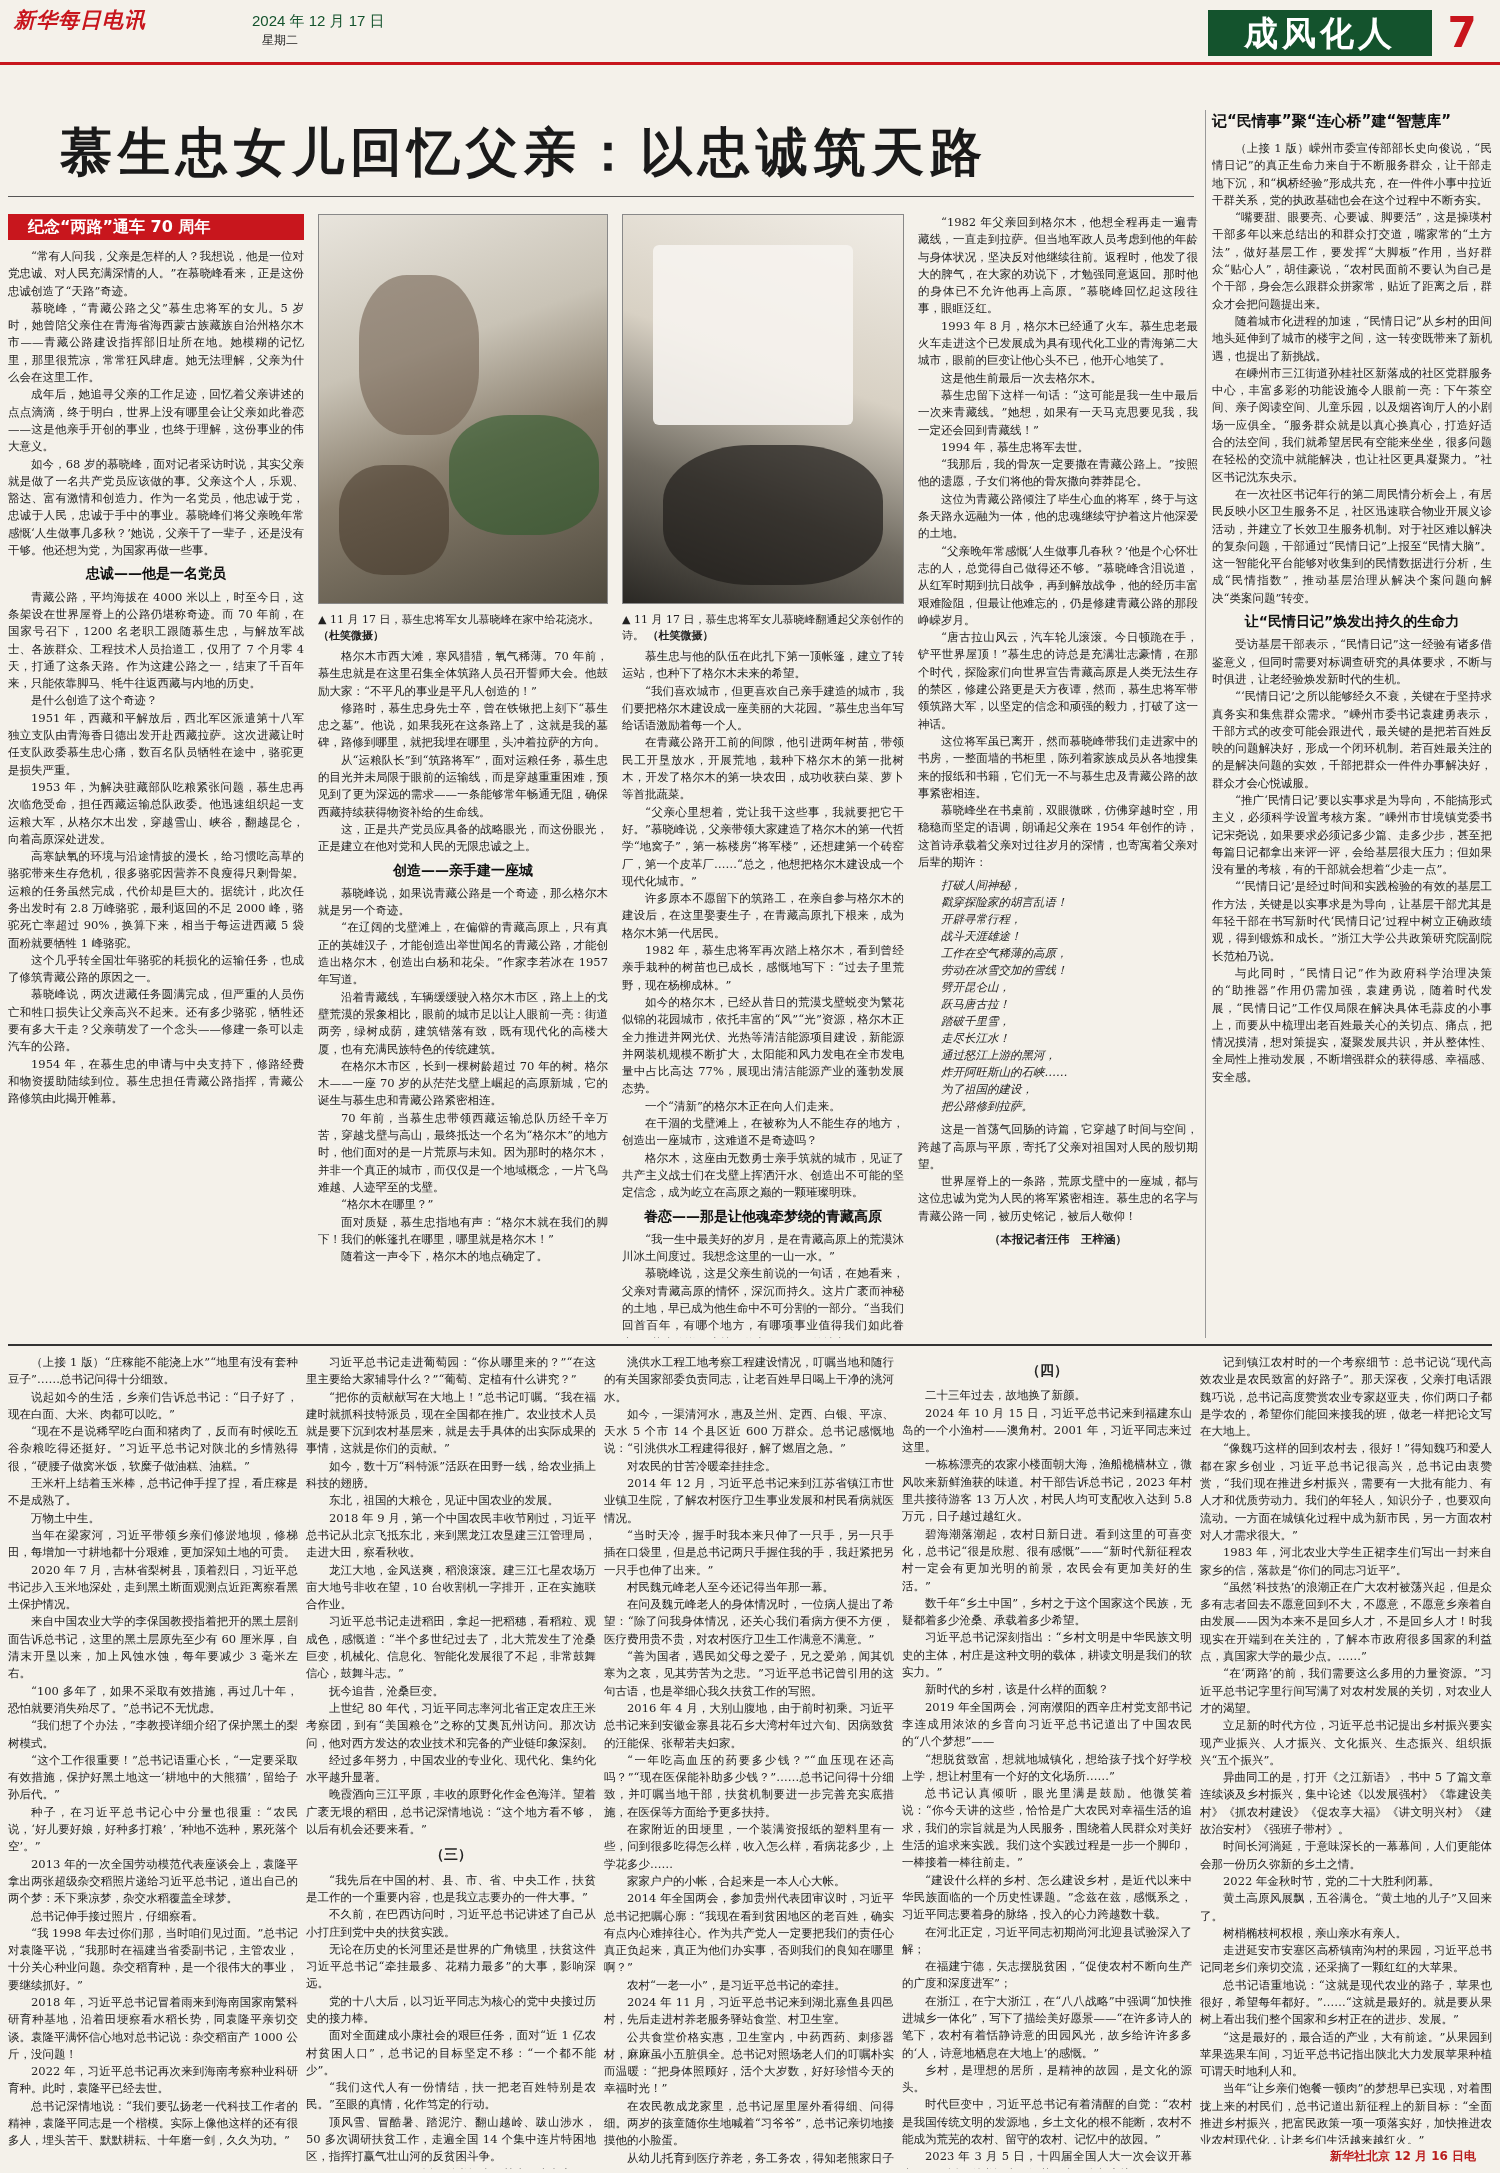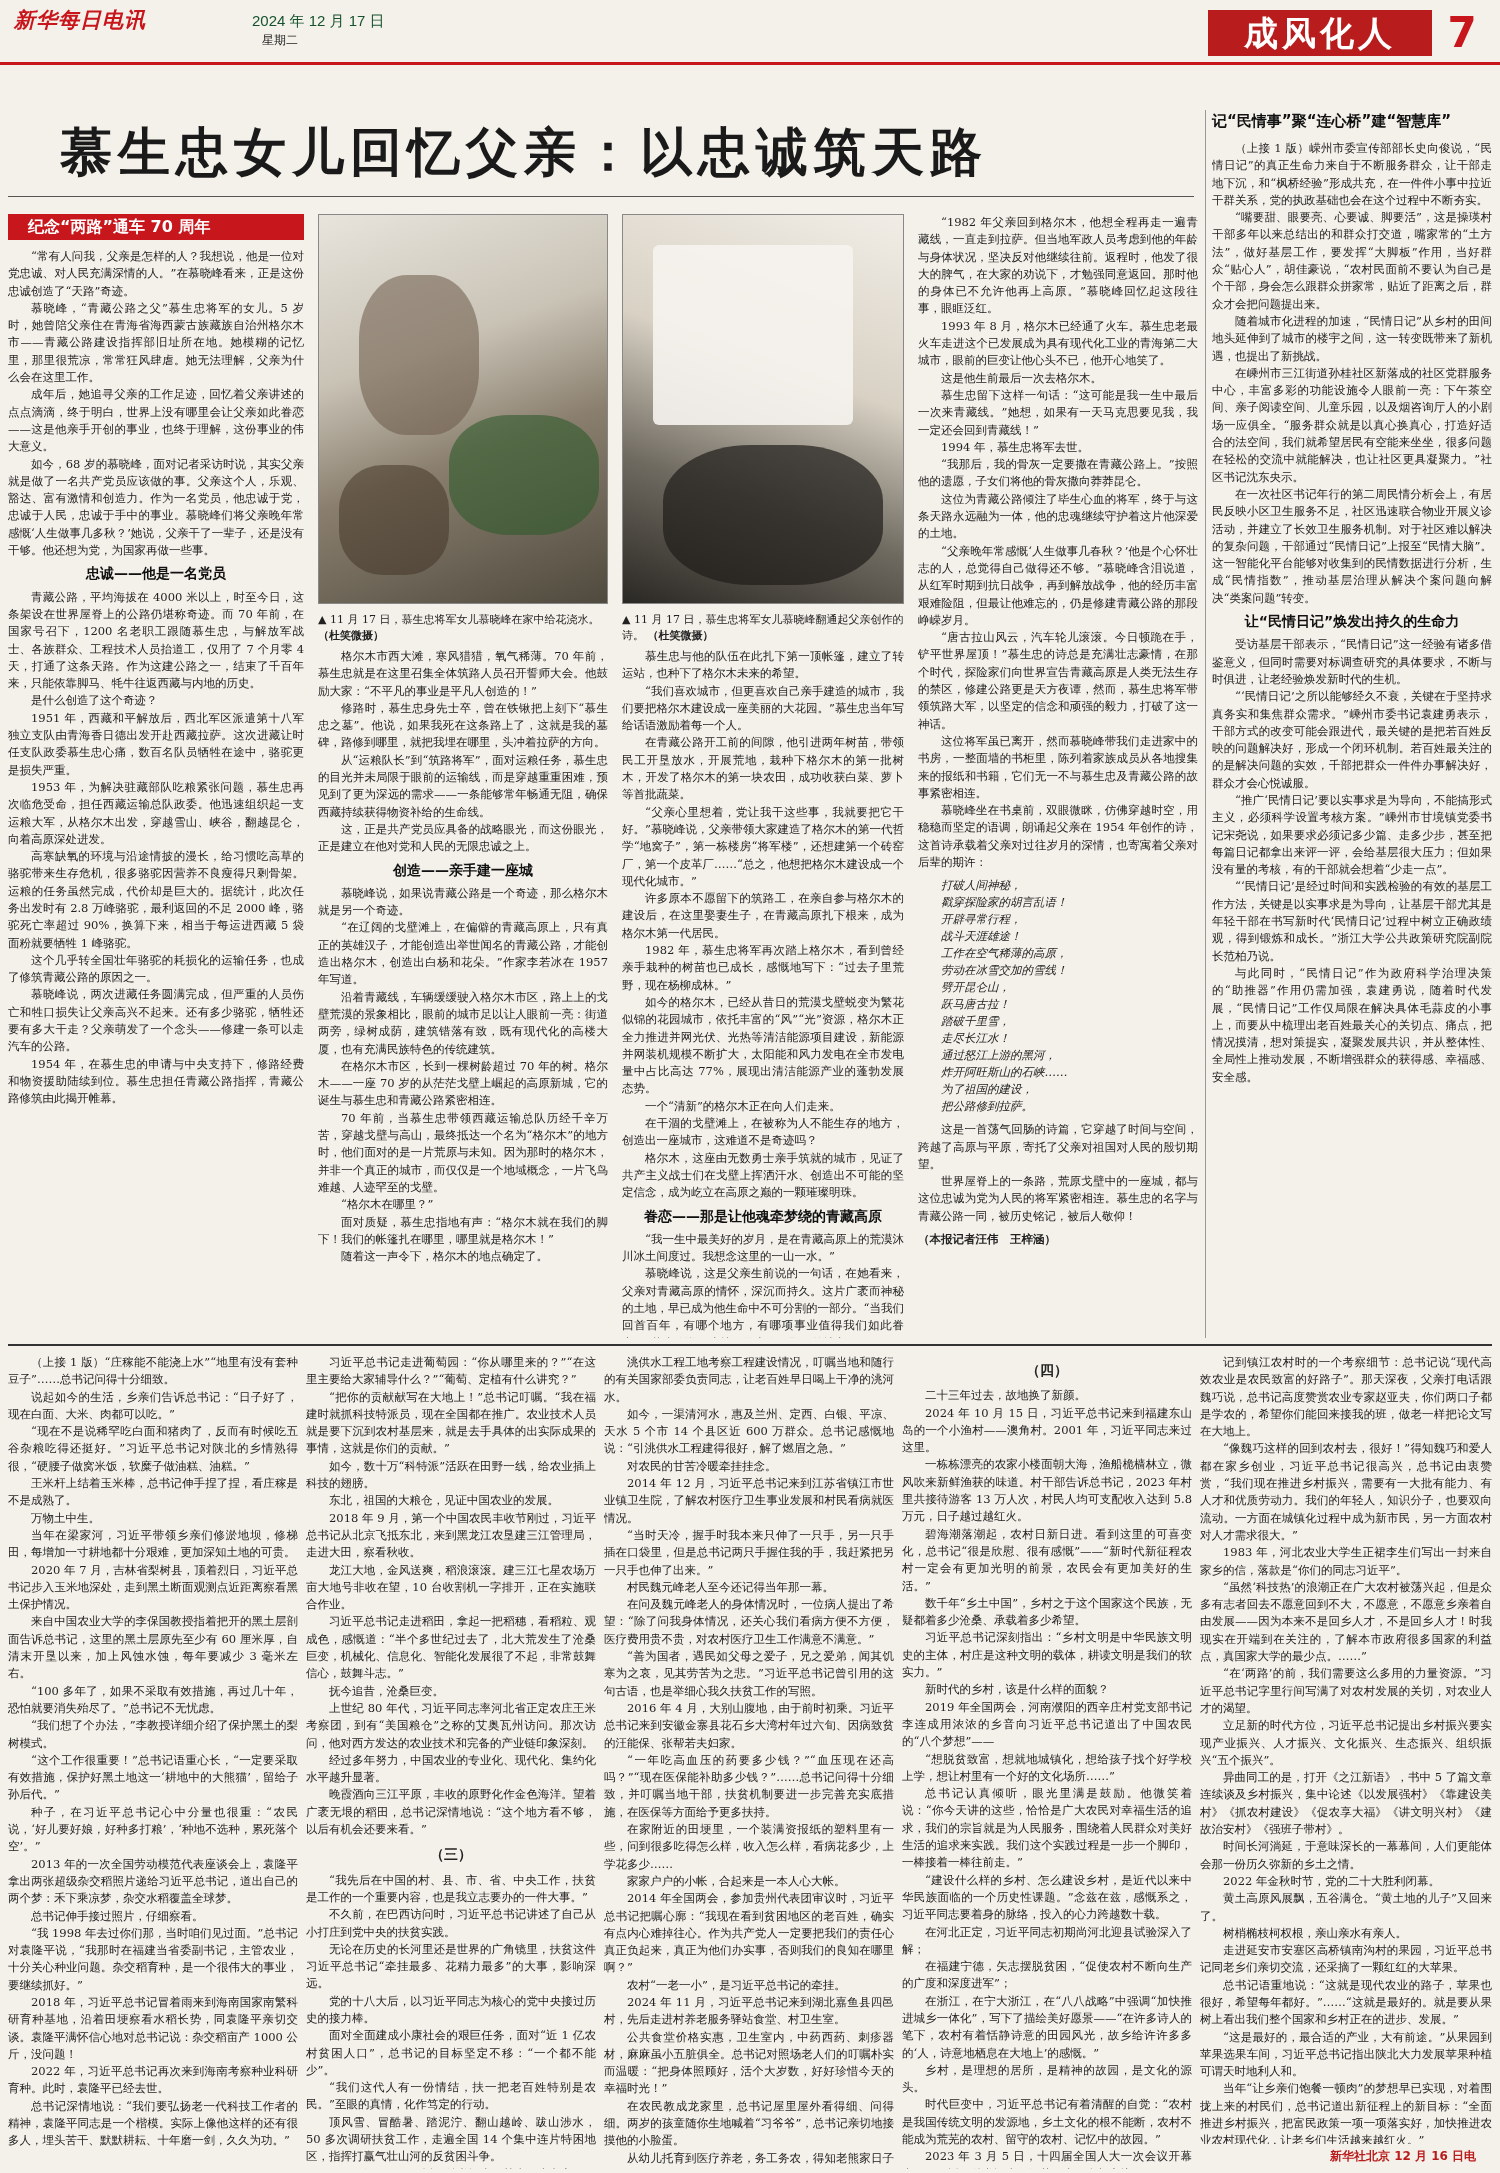--- a/index.html
+++ b/index.html
@@ -3,21 +3,21 @@
 <meta charset="utf-8">
 <style>
   * { box-sizing: border-box; margin: 0; padding: 0; }
   html, body { width: 1500px; height: 2173px; background: #f4f1ea; overflow: hidden; }
   body { font-family: "DejaVu Serif", "Liberation Serif", serif; color: #1a1a1a; position: relative; }
 
   .masthead { position: absolute; left: 0; top: 0; width: 1500px; height: 62px; }
   .mast-logo { position: absolute; left: 14px; top: 6px; font-size: 21px; font-weight: bold; font-style: italic; color: #c8161d; letter-spacing: 1px; font-family: "DejaVu Serif", serif; }
   .mast-date { position: absolute; left: 252px; top: 12px; font-size: 15px; font-family: Liberation Sans, sans-serif; color: #14532d; }
   .mast-weekday { position: absolute; left: 262px; top: 32px; font-size: 12px; font-family: "DejaVu Sans", sans-serif; color: #222; }
-  .mast-section { position: absolute; left: 1208px; top: 10px; width: 224px; height: 46px; background: #b91c1c; color: #fff; font-size: 34px; font-weight: bold; text-align: center; line-height: 46px; letter-spacing: 4px; }
+  .mast-section { position: absolute; left: 1208px; top: 10px; width: 224px; height: 46px; background: #14532d; color: #fff; font-size: 34px; font-weight: bold; text-align: center; line-height: 46px; letter-spacing: 4px; }
   .mast-page { position: absolute; left: 1434px; top: 8px; width: 56px; height: 50px; color: #c8161d; font-size: 42px; font-weight: bold; text-align: center; line-height: 50px; font-family: "DejaVu Sans", sans-serif; }
   .mast-rule { position: absolute; left: 0; top: 62px; width: 1500px; height: 3px; background: #c8161d; }
 
   .headline { position: absolute; left: 60px; top: 118px; width: 1120px; font-size: 52px; font-weight: bold; letter-spacing: 6px; color: #1a1a1a; }
   .side-header { position: absolute; left: 1212px; top: 112px; width: 280px; font-size: 15px; font-weight: bold; color: #111; font-family: "DejaVu Sans", sans-serif; }
 
   .tag-bar { position: absolute; left: 8px; top: 214px; width: 296px; height: 26px; background: #c8161d; color: #fff; font-size: 16px; font-weight: bold; line-height: 26px; padding-left: 20px; font-family: "DejaVu Sans", sans-serif; }
 
   .col { position: absolute; font-size: 11.5px; line-height: 17.3px; text-align: justify; color: #222; overflow: hidden; }
   .col p { text-indent: 2em; }
@@ -29,21 +29,21 @@
   .photo-inner { position: absolute; border-radius: 40%; }
   .caption { position: absolute; font-size: 11px; line-height: 16px; color: #222; font-family: "DejaVu Serif", serif; }
 
   .divider-h { position: absolute; height: 1px; background: #555; }
   .divider-v { position: absolute; width: 1px; background: #999; }
 
   .poem { margin: 6px 0 6px 2em; font-style: italic; font-size: 11.5px; line-height: 17px; }
   .poem div { text-indent: 0; }
 
   .section-title { font-weight: bold; text-align: center; font-size: 14px; margin: 8px 0; font-family: "DejaVu Sans", sans-serif; }
-  .byline { text-align: left; font-weight: bold; font-size: 11.5px; margin-top: 6px; }
+  .byline { text-align: center; font-weight: bold; font-size: 11.5px; margin-top: 6px; }
   .footer-note { position: absolute; left: 1330px; top: 2148px; font-size: 12px; font-weight: bold; font-family: "DejaVu Sans", sans-serif; color: #b91c1c; }
 </style>
 </head>
 <body>
 
 <div class="masthead">
   <div class="mast-logo">新华每日电讯</div>
   <div class="mast-date">2024 年 12 月 17 日</div>
   <div class="mast-weekday">星期二</div>
   <div class="mast-section">成风化人</div>

